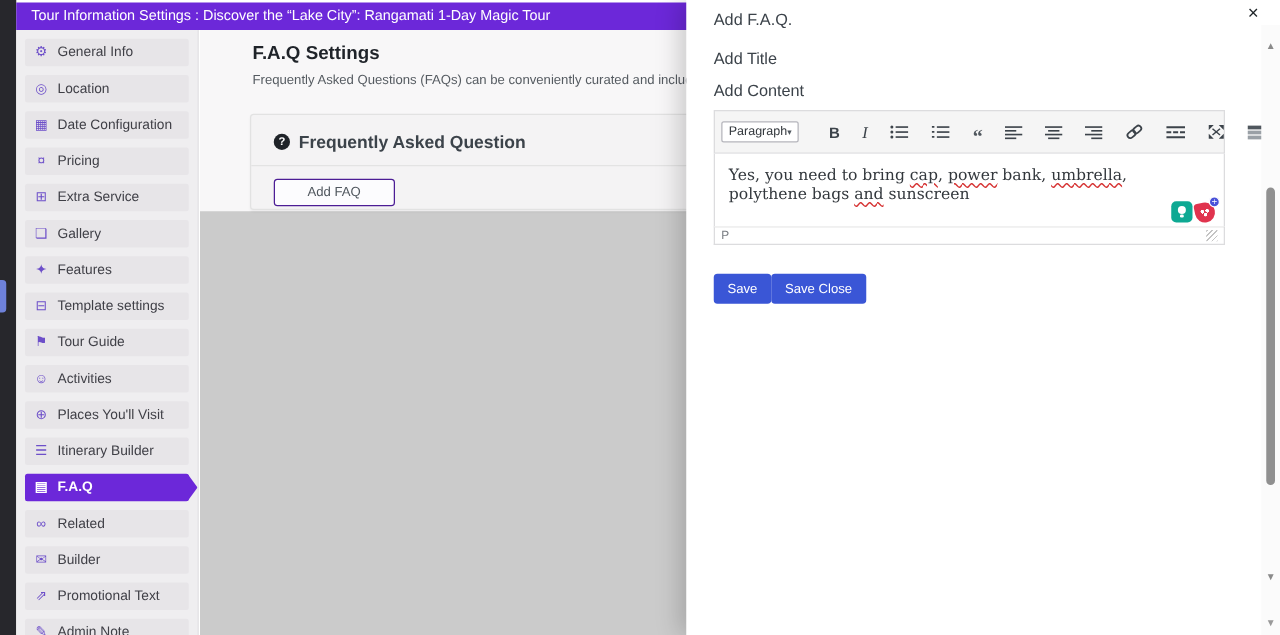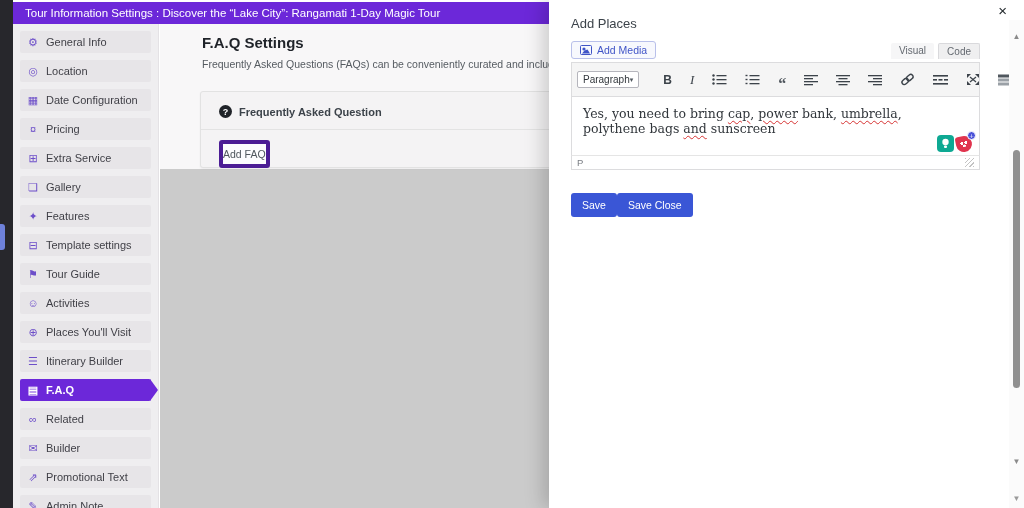--- a/index.html
+++ b/index.html
@@ -28,24 +28,24 @@
   
   .main { position:absolute; left:160px; top:24px; right:0; bottom:0; background:#cbcbcb; overflow:hidden; }
   .main-top { position:absolute; left:0; top:0; right:0; height:145px; background:#f8f7f8; }
   .page-h1 { position:absolute; left:42px; top:10px; font-size:15px; font-weight:bold; color:#1f2329; }
   .page-desc { position:absolute; left:42px; top:34px; font-size:10.5px; color:#555b61; white-space:nowrap; }
   .card { position:absolute; left:40px; top:67px; right:8px; height:77px; background:#f4f3f4;
           border:1px solid #e2e2e2; border-radius:3px; box-shadow:0 1px 2px rgba(0,0,0,.05); }
   .card-head { display:flex; align-items:center; gap:7px; padding:13px 0 0 18px; }
   .q-icon { width:13px; height:13px; border-radius:50%; background:#1f2328; color:#fff; font-size:9px; font-weight:bold;
             display:flex; align-items:center; justify-content:center; }
-  .card-title { font-size:11px; font-weight:bold; color:#3c434a; }
+  .card-title { font-size:14px; font-weight:bold; color:#3c434a; }
   .card-div { margin-top:11px; border-top:1px solid #e3e3e3; }
-  .btn-addfaq { display:inline-block; margin:10px 0 0 18px; border:4px solid #4c1d95; border-radius:3px;
-            background:#fcfcfe; padding:4px 0; font-size:10.5px; color:#50575e; cursor:pointer; }
+  .btn-addfaq { display:inline-block; margin:10px 0 0 18px; border:1px solid #4c1d95; border-radius:3px;
+            background:#fcfcfe; padding:4px 26px; font-size:10.5px; color:#50575e; cursor:pointer; }
 
   
   .panel { position:absolute; left:549px; top:0; width:475px; height:508px; background:#fff;
            box-shadow:-6px 0 18px rgba(0,0,0,.18); }
   .close-x { position:absolute; top:3px; right:17px; font-size:15px; color:#1d2327; cursor:pointer; line-height:1; }
   .panel-inner { position:absolute; left:22px; top:0; width:409px; }
   .p-title { margin-top:8px; font-size:13px; color:#3c434a; }
   .p-label { margin-top:16px; font-size:13px; color:#3c434a; }
   .title-input { margin-top:6px; width:100%; height:21px; border:1px solid #d6d6da; border-radius:3px;
            font-size:11.5px; color:#2c3338; padding:0 8px; font-family:"Liberation Sans", sans-serif; }
@@ -200,37 +200,25 @@
       </div>
       <div class="card-div"></div>
       <span class="btn-addfaq">Add FAQ</span>
     </div>
   </div>
 
   <div class="panel">
     <span class="close-x">×</span>
 
     <div class="panel-inner">
-      <div class="p-label">Add Places</div>
+      <div class="p-title">Add F.A.Q.</div>
+      <div class="p-label">Add Title</div>
+      <div class="p-label2">Add Content</div>
 
       <div class="editor">
-        <div class="ed-row1">
-          <span class="btn-media">
-            <svg width="12" height="12" viewBox="0 0 12 12">
-                <rect x="0.5" y="1.5" width="11" height="9" rx="1" fill="none" stroke="#4054c7"></rect>
-                <circle cx="4" cy="5" r="1.6" fill="#4054c7"></circle>
-                <path d="M4.5 6.5 L2 9.5 L10 9.5 L7.5 5.5 Z" fill="#4054c7"></path>
-              </svg>
-            <span>Add Media</span>
-          </span>
-          <span class="tabs">
-            <span class="tab visual">Visual</span>
-            <span class="tab code">Code</span>
-          </span>
-        </div>
 
         <div class="toolbar">
           <span class="tb-select">
             <span>Paragraph</span>
             <span class="arr">▾</span>
           </span>
           <span class="tb-btn tb-b">B</span>
           <span class="tb-btn tb-i">I</span>
           <span class="tb-btn">
               <svg width="15" height="13" viewBox="0 0 15 13">

